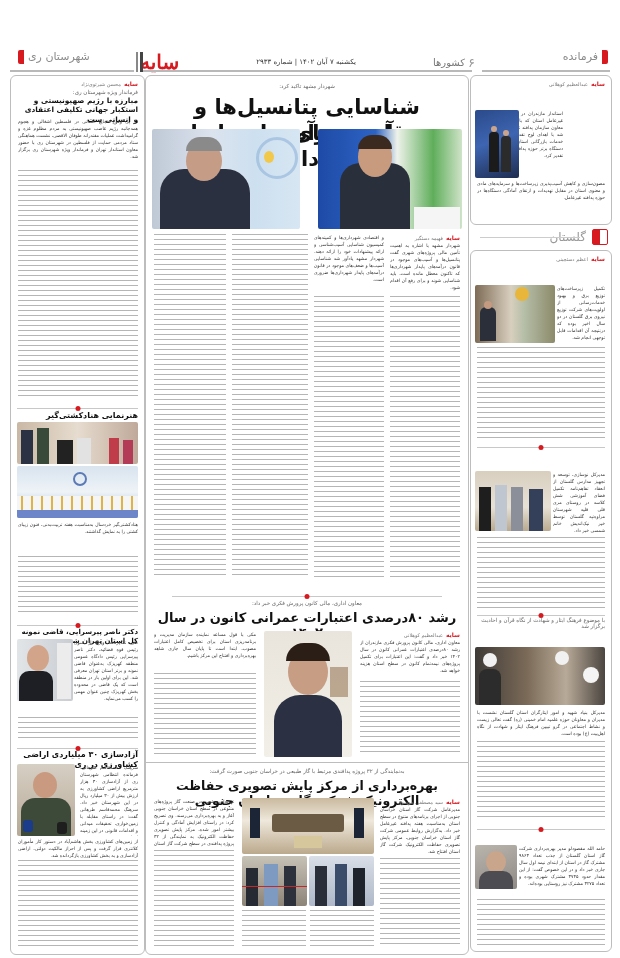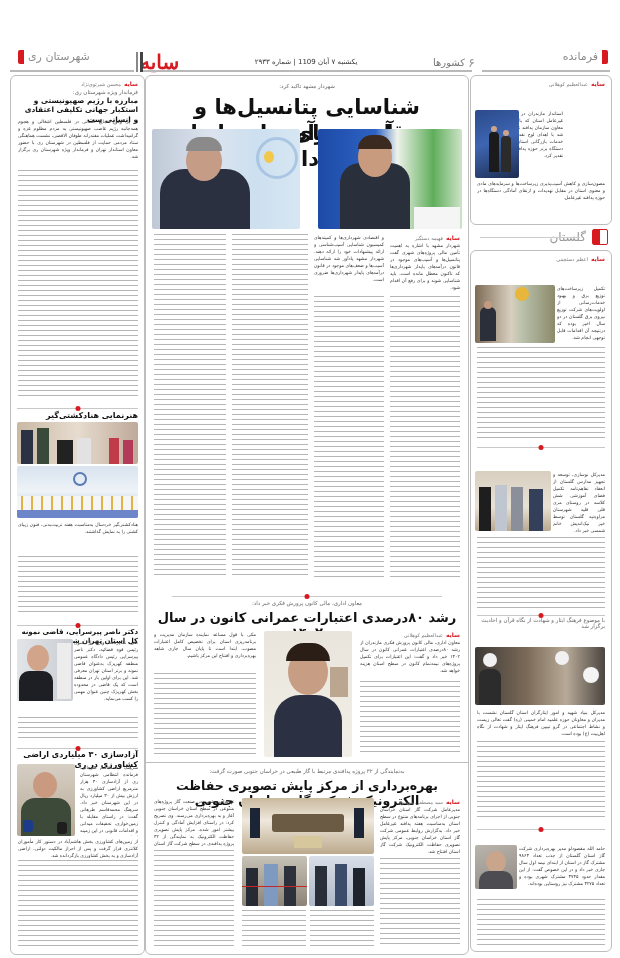--- a/index.html
+++ b/index.html
@@ -52,21 +52,21 @@
     <span class="red-tab"></span>
     <span class="sec-title">فرمانده</span>
   </div>
   <div class="head-line" style="right:10px; width:128px;"></div>
 
   <div class="masthead">
     <div class="provinces">
       <span style="color:#999;font-size:13px;">۶</span>
       <span>کشور‌ها</span>
     </div>
-    <span class="dateline">یکشنبه ۷ آبان 1109 | شماره ۲۹۳۳</span>
+    <span class="dateline">یکشنبه ۷ آبان ۱۴۰۲ | شماره ۲۹۳۳</span>
     <span class="logo">سایه</span>
   </div>
   <div class="head-line" style="right:148px; width:330px;"></div>
   <div class="bar-accent" style="left:140px;"></div>
   <div class="bar-accent" style="left:136px; background:#888; width:2px;"></div>
 
   <div class="sec-head" style="left:14px; width:118px; justify-content:flex-start; flex-direction:row-reverse;">
     <span class="red-tab l"></span>
     <span class="sec-title" style="margin-left:4px;">شهرستان ری</span>
   </div>

